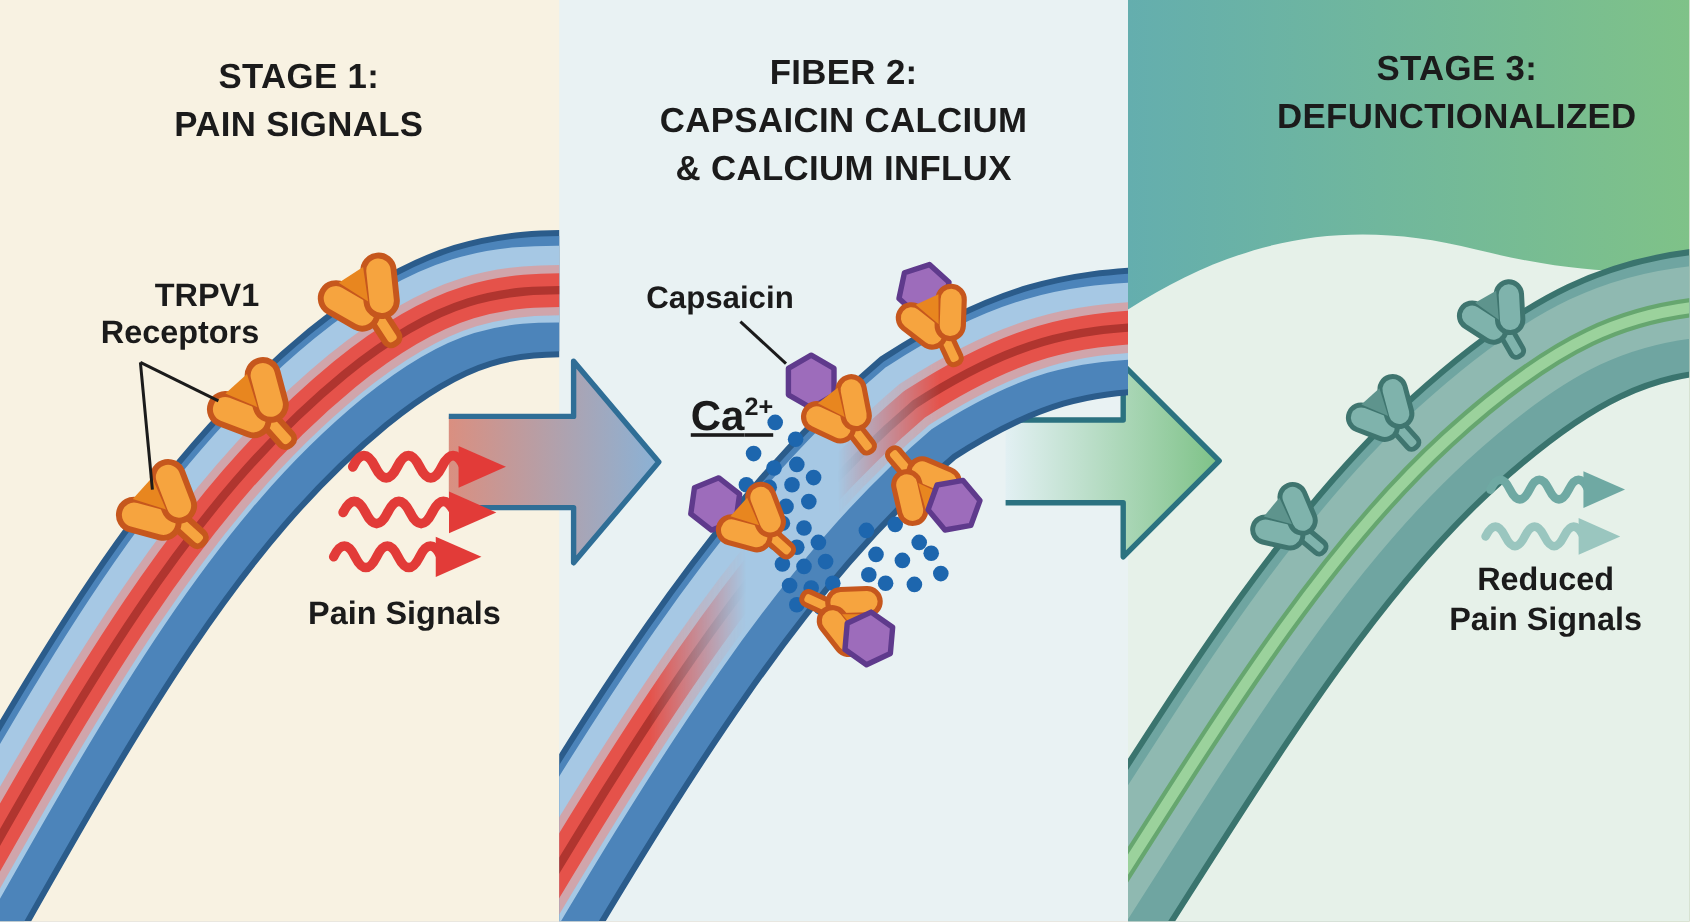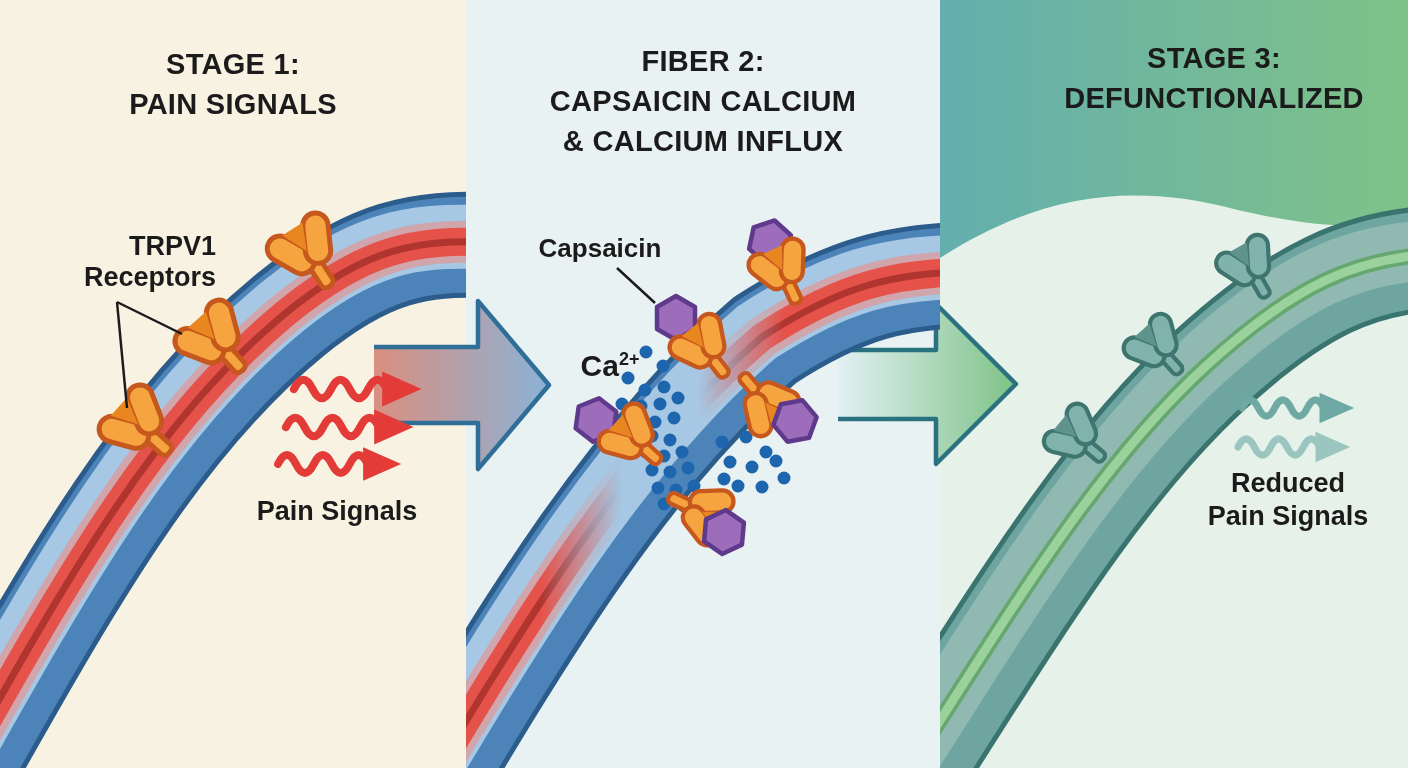--- a/index.html
+++ b/index.html
@@ -1,27 +1,27 @@
 <!DOCTYPE html>
 <html><head>
 <meta charset="utf-8">
 <style>
   html,body{margin:0;padding:0;background:#ddd;}
   .stage{position:relative;width:1408px;height:768px;overflow:hidden;
          font-family:"Liberation Sans",sans-serif;background:#F8F2E2;}
   .stage svg{position:absolute;left:0;top:0;}
   .overlay{position:absolute;color:#1B1B1B;text-align:center;font-weight:bold;}
   .title{font-size:29px;line-height:40px;letter-spacing:.3px;}
-  #title-1{left:0;top:44px;width:466px;}
+  #title-1{left:0;top:44px;width:466px;padding-left:16px;}
   #title-2{left:466px;top:41px;width:474px;}
   #title-3{left:940px;top:38px;width:548px;}
   .lbl{font-size:26px;line-height:30px;}
   #trpv1-label{left:20px;top:231px;width:196px;font-size:27px;line-height:31px;text-align:right;}
   #capsaicin-label{left:500px;top:233px;width:200px;}
-  #calcium-label{left:546px;top:344px;width:128px;font-size:30px;}
+  #calcium-label{left:546px;top:325px;width:128px;font-size:35px;text-decoration:underline;}
   #calcium-label sup{font-size:0.6em;}
   #pain-signals-label{left:187px;top:496px;width:300px;font-size:27px;}
   #reduced-label{left:1164px;top:467px;width:248px;font-size:27px;line-height:33px;}
 </style>
 </head>
 <body>
 
 <div class="stage">
 
 <svg width="1408" height="768" viewBox="0 0 1408 768">

